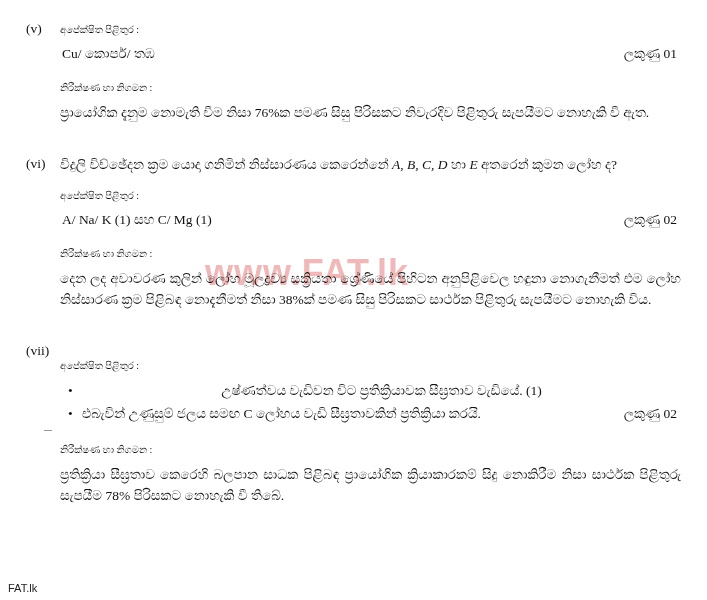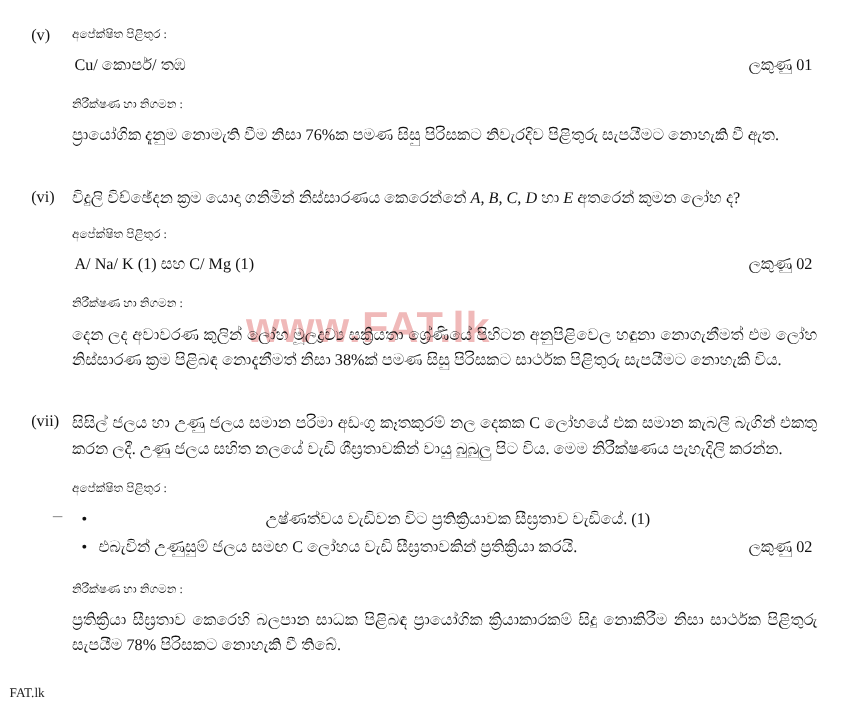--- a/index.html
+++ b/index.html
@@ -110,22 +110,22 @@
     top: 0;
   }
   .bulletrow {
     display: flex;
     justify-content: space-between;
     align-items: baseline;
   }
   .footer {
     position: absolute;
     left: 8px;
-    bottom: 16px;
-    font-family: Liberation Serif, serif;
+    bottom: 6px;
+    font-family: Liberation Sans, sans-serif;
     font-size: 11px;
     color: #222;
   }
   .tick {
     position: absolute;
     left: 44px;
     top: 430px;
     width: 8px;
     height: 1px;
     background: #999;
@@ -175,21 +175,20 @@
         <div class="subhead">නිරීක්ෂණ හා නිගමන :</div>
         <p class="para">දෙන ලද අවාවරණ කුලින් ලෝහ මූලද්‍රව්‍ය සක්‍රියතා ශ්‍රේණියේ පිහිටන අනුපිළිවෙල හඳුනා නොගැනීමත් එම ලෝහ නිස්සාරණ ක්‍රම පිළිබඳ නොදැනීමත් නිසා 38%ක් පමණ සිසු පිරිසකට සාර්ථක පිළිතුරු සැපයීමට නොහැකි විය.</p>
       </div>
     </div>
 
     <div class="gap-l"></div>
 
     <div class="qblock sect">
       <div class="qlabel">(vii)</div>
       <div class="qbody">
-        <p class="para">සිසිල් ජලය හා උණු ජලය සමාන පරිමා අඩංගු කෑතකුරම් නල දෙකක C ලෝහයේ එක සමාන කැබලි බැගින් එකතු කරන ලදී. උණු ජලය සහිත නලයේ වැඩි ශීඝ්‍රතාවකින් වායු බුබුලු පිට විය. මෙම නිරීක්ෂණය පැහැදිලි කරන්න.</p>
 
         <div class="gap-m"></div>
         <div class="subhead">අපේක්ෂිත පිළිතුර :</div>
         <ul class="bullets">
           <li>උෂ්ණත්වය වැඩිවන විට ප්‍රතික්‍රියාවක සීඝ්‍රතාව වැඩියේ.  (1)</li>
           <li>
             <div class="bulletrow">
               <span>එබැවින් උණුසුම් ජලය සමඟ C ලෝහය වැඩි සීඝ්‍රතාවකින් ප්‍රතික්‍රියා කරයි.</span>
               <span class="marks">ලකුණු 02</span>
             </div>

